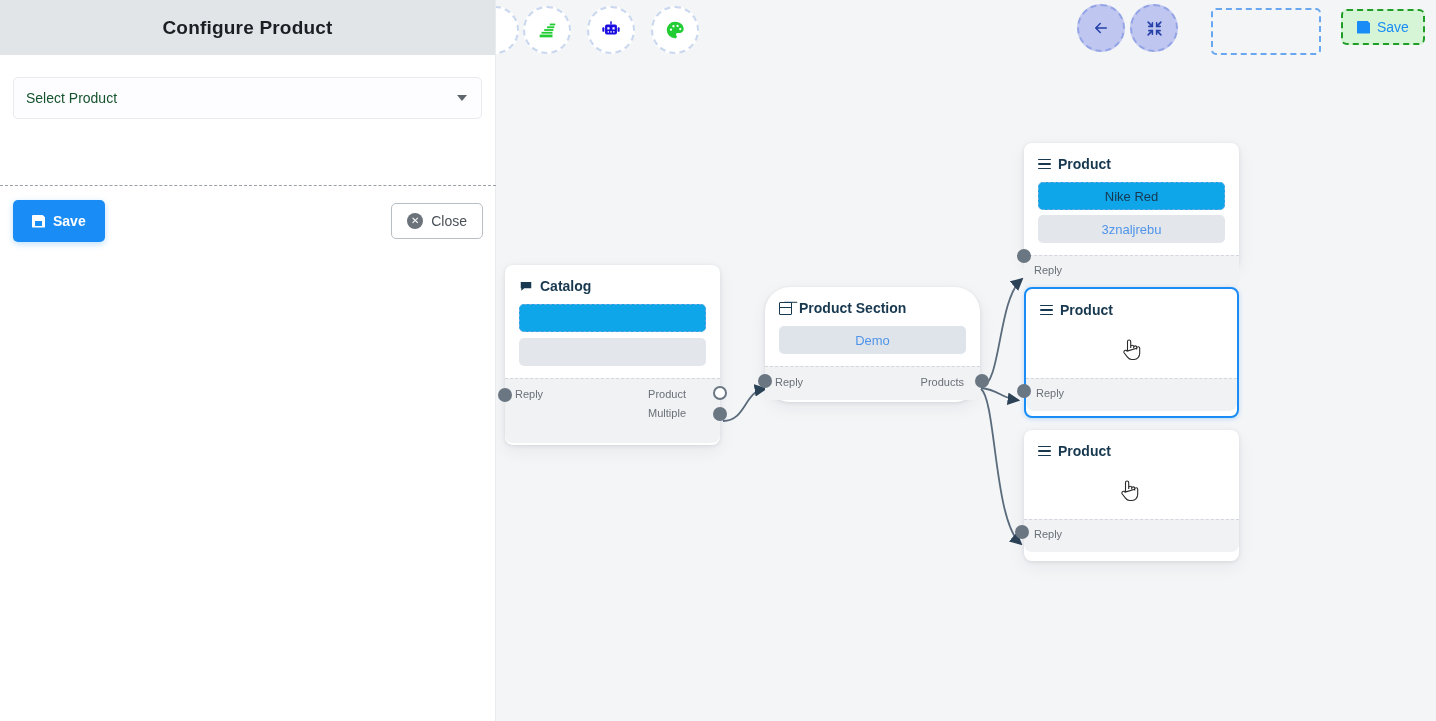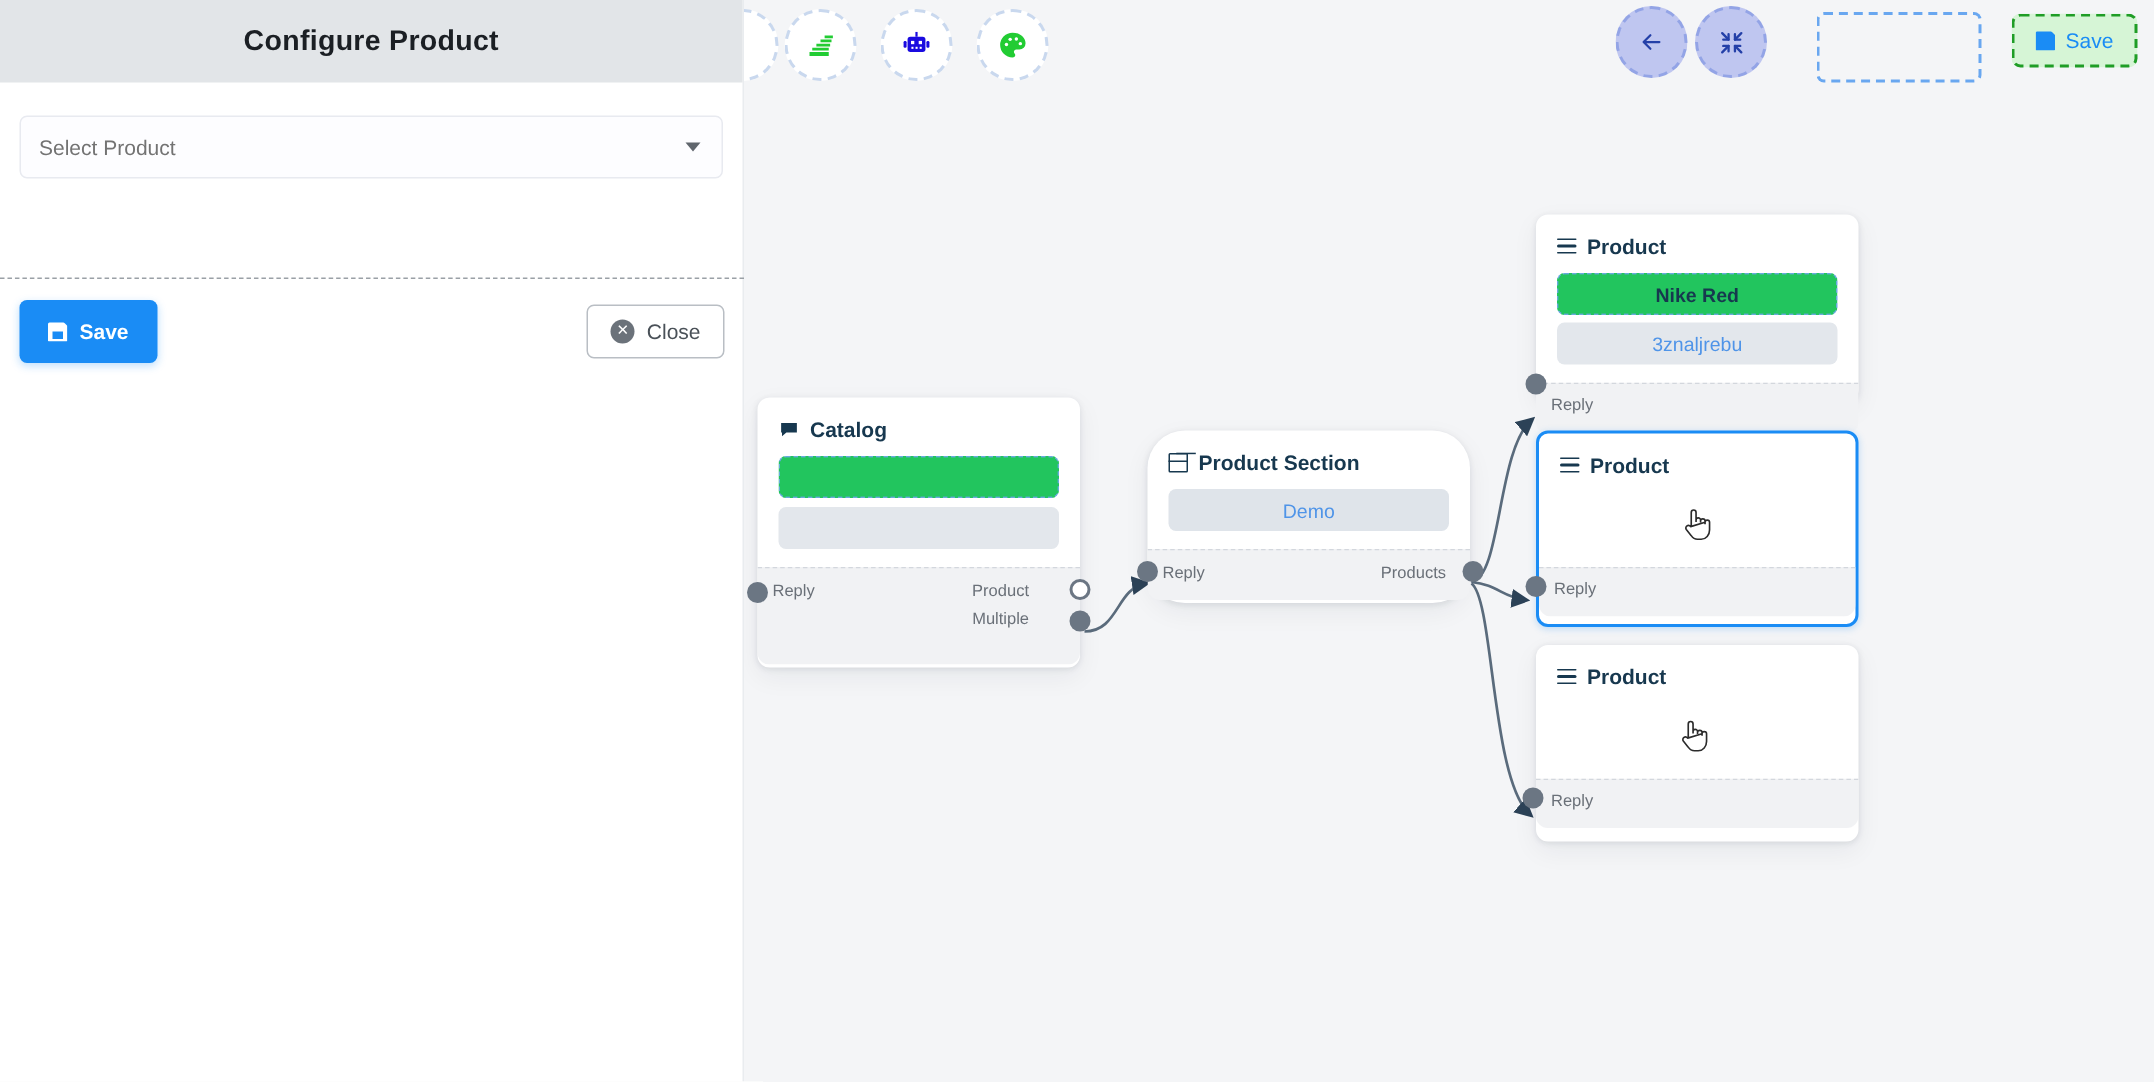--- a/index.html
+++ b/index.html
@@ -33,21 +33,21 @@
     font-size: 14px; color: #394047; margin-bottom: 10px;
   }
   .select-box {
     width: 469px; height: 42px;
     border: 1px solid #e8eaf0; border-radius: 5px;
     background: #fdfdff;
     display: flex; align-items: center;
     padding: 0 12px;
     position: relative;
   }
-  .select-value { font-size: 14px; color: #737373; }
+  .select-value { font-size: 14px; color: #14532d; }
   .select-caret {
     position: absolute; right: 14px; top: 50%;
     transform: translateY(-50%);
     width: 0; height: 0;
     border-left: 5px solid transparent;
     border-right: 5px solid transparent;
     border-top: 6px solid #60666d;
   }
   #panel-divider {
     position: absolute; left: 0; top: 185px;
@@ -176,23 +176,23 @@
   .port-dot.hollow {
     background: #ffffff; border: 2px solid #6b7683;
   }
   .block {
     border-radius: 5px;
     height: 28px;
     display: flex; align-items: center; justify-content: center;
     font-size: 13px;
   }
   .block.blue-dashed {
-    background: #22c55e;
+    background: #0ea5e9;
     border: 1px dashed #6aa9e0;
-    color: #17384f; font-weight: bold;
+    color: #17384f; font-weight: normal;
   }
   .block.gray { background: #e3e7ec; color: #4f94e8; }
   .block.gray-plain { background: #e3e7ec; }
   .block.demo { background: #dfe4ea; color: #4f94e8; }
 
   .hamburger {
     display:inline-block; width: 13px; height: 11px; position: relative;
   }
   .hamburger i {
     position:absolute; left:0; width:100%; height:1.6px;

